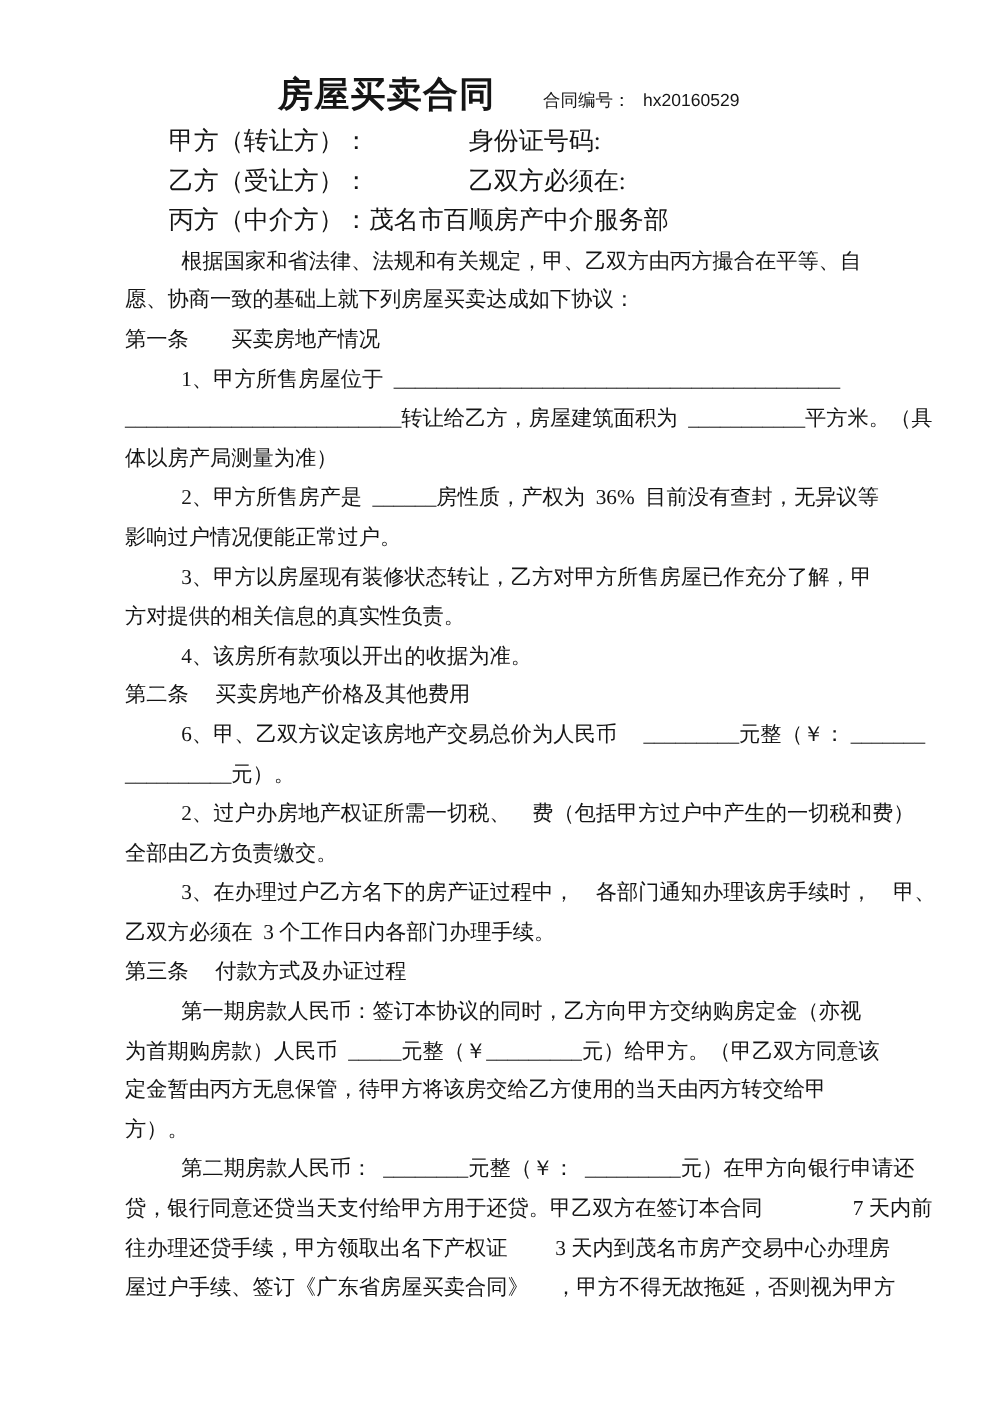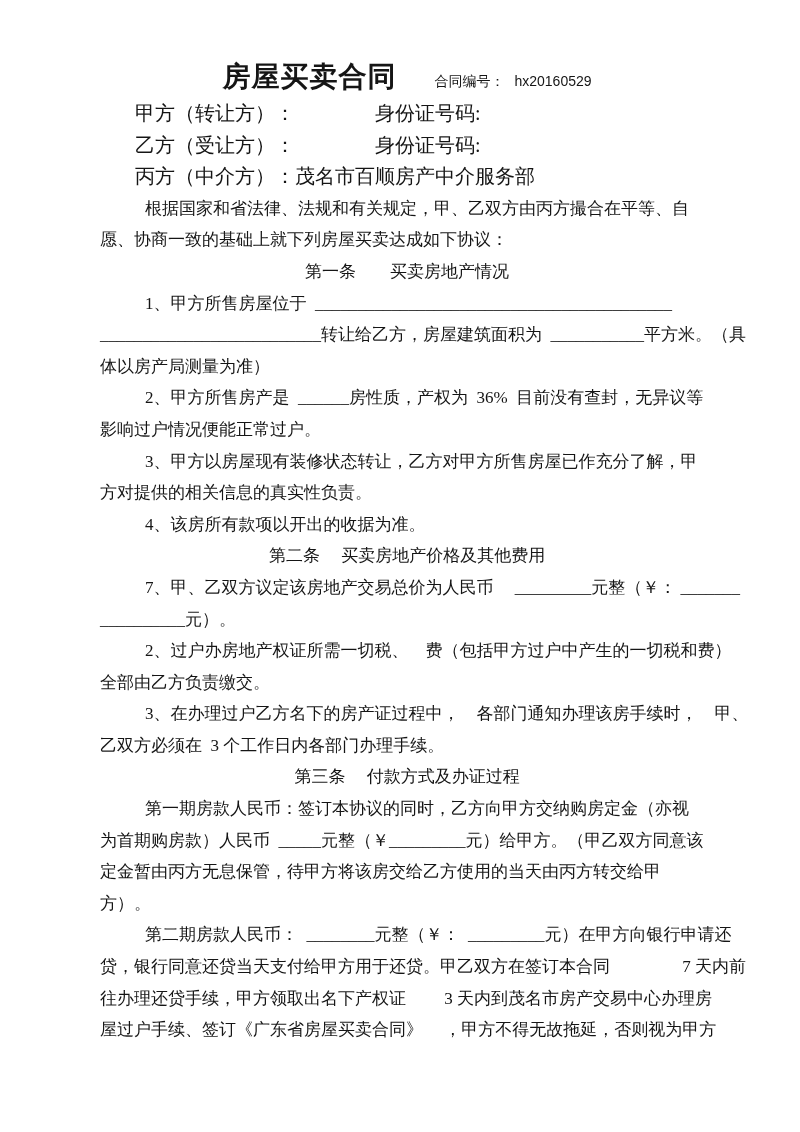--- a/index.html
+++ b/index.html
@@ -42,48 +42,48 @@
     font-size: 17px;
     height: 31.6px;
     line-height: 31.6px;
     white-space: pre;
   }
   .party {
     font-size: 20px;
     padding-left: 35px;
   }
   .indent { padding-left: 45px; }
-  .center { text-align: center; padding-left: 0; }
+  .center { padding-left: 0; }
 </style>
 </head>
 <body>
 
 <div class="page">
 
   <div class="title-row">
     <span class="doc-title">房屋买卖合同</span>
     <span class="contract-no"><span>合同编号：</span><span class="val">hx20160529</span></span>
   </div>
 
   <div class="line party">甲方（转让方）：　　　　身份证号码:</div>
-  <div class="line party">乙方（受让方）：　　　　身份证号码:</div>
+  <div class="line party">乙方（受让方）：　　　　乙双方必须在:</div>
   <div class="line party">丙方（中介方）：茂名市百顺房产中介服务部</div>
   <div class="line indent">根据国家和省法律、法规和有关规定，甲、乙双方由丙方撮合在平等、自</div>
   <div class="line">愿、协商一致的基础上就下列房屋买卖达成如下协议：</div>
   <div class="line center">第一条　　买卖房地产情况</div>
   <div class="line indent">1、甲方所售房屋位于  __________________________________________</div>
   <div class="line">__________________________转让给乙方，房屋建筑面积为  ___________平方米。（具</div>
   <div class="line">体以房产局测量为准）</div>
   <div class="line indent">2、甲方所售房产是  ______房性质，产权为  36%  目前没有查封，无异议等</div>
   <div class="line">影响过户情况便能正常过户。</div>
   <div class="line indent">3、甲方以房屋现有装修状态转让，乙方对甲方所售房屋已作充分了解，甲</div>
   <div class="line">方对提供的相关信息的真实性负责。</div>
   <div class="line indent">4、该房所有款项以开出的收据为准。</div>
   <div class="line center">第二条　 买卖房地产价格及其他费用</div>
-  <div class="line indent">7、甲、乙双方议定该房地产交易总价为人民币　 _________元整（￥： _______</div>
+  <div class="line indent">6、甲、乙双方议定该房地产交易总价为人民币　 _________元整（￥： _______</div>
   <div class="line">__________元）。</div>
   <div class="line indent">2、过户办房地产权证所需一切税、　费（包括甲方过户中产生的一切税和费）</div>
   <div class="line">全部由乙方负责缴交。</div>
   <div class="line indent">3、在办理过户乙方名下的房产证过程中，　各部门通知办理该房手续时，　甲、</div>
   <div class="line">乙双方必须在  3 个工作日内各部门办理手续。</div>
   <div class="line center">第三条　 付款方式及办证过程</div>
   <div class="line indent">第一期房款人民币：签订本协议的同时，乙方向甲方交纳购房定金（亦视</div>
   <div class="line">为首期购房款）人民币  _____元整（￥_________元）给甲方。（甲乙双方同意该</div>
   <div class="line">定金暂由丙方无息保管，待甲方将该房交给乙方使用的当天由丙方转交给甲</div>
   <div class="line">方）。</div>

